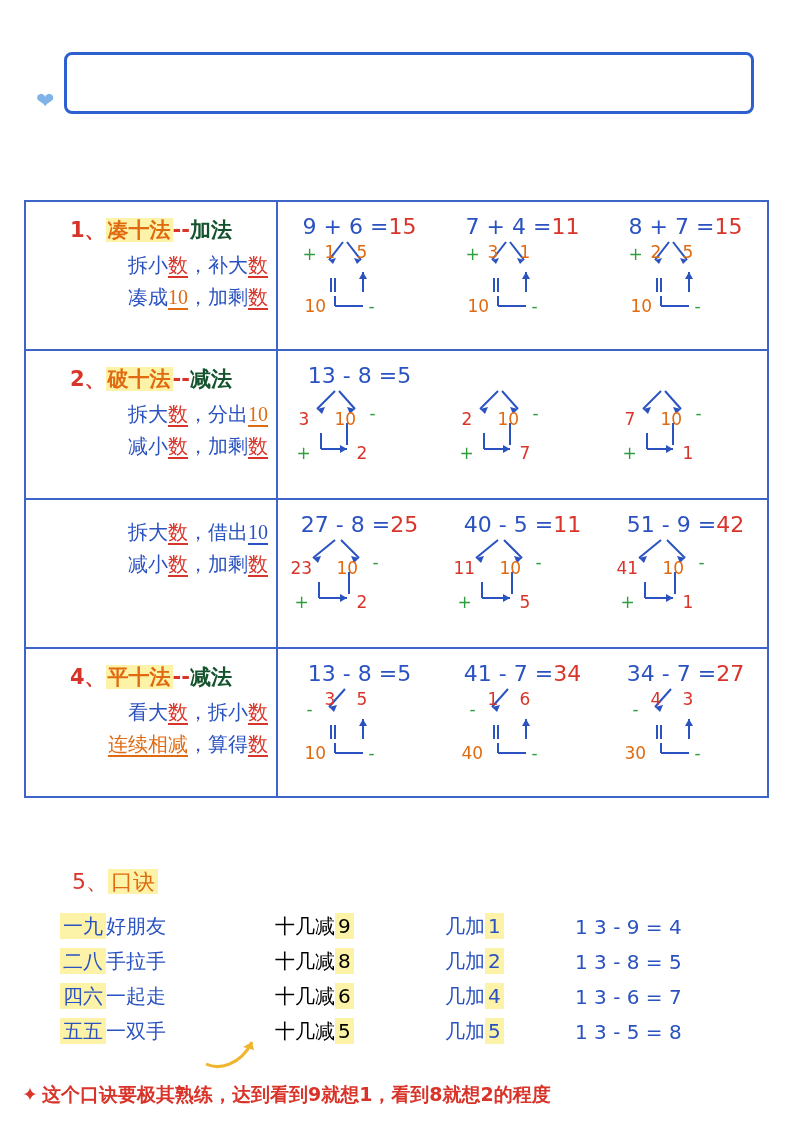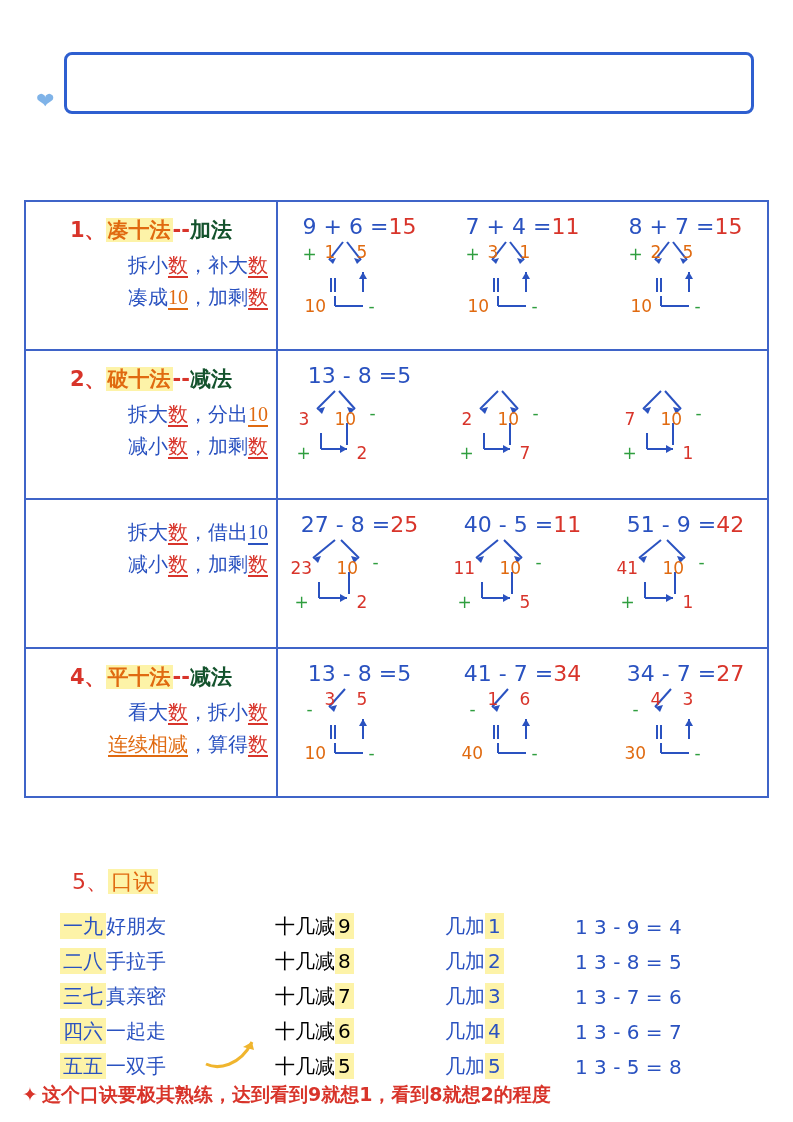--- a/index.html
+++ b/index.html
@@ -593,26 +593,20 @@
           <td class="c3"><span>几加</span><span class="hlz">1</span></td>
           <td class="c4">1 3 - 9 = 4</td>
         </tr>
         <tr>
           <td class="c1"><span class="hlz">二八</span><span>手拉手</span></td>
           <td class="c2"><span>十几减</span><span class="hlz">8</span></td>
           <td class="c3"><span>几加</span><span class="hlz">2</span></td>
           <td class="c4">1 3 - 8 = 5</td>
         </tr>
         <tr>
-          <td class="c1"><span class="hlz">三七</span><span>真亲密</span></td>
-          <td class="c2"><span>十几减</span><span class="hlz">7</span></td>
-          <td class="c3"><span>几加</span><span class="hlz">3</span></td>
-          <td class="c4">1 3 - 7 = 6</td>
-        </tr>
-        <tr>
           <td class="c1"><span class="hlz">四六</span><span>一起走</span></td>
           <td class="c2"><span>十几减</span><span class="hlz">6</span></td>
           <td class="c3"><span>几加</span><span class="hlz">4</span></td>
           <td class="c4">1 3 - 6 = 7</td>
         </tr>
         <tr>
           <td class="c1"><span class="hlz">五五</span><span>一双手</span></td>
           <td class="c2"><span>十几减</span><span class="hlz">5</span></td>
           <td class="c3"><span>几加</span><span class="hlz">5</span></td>
           <td class="c4">1 3 - 5 = 8</td>

